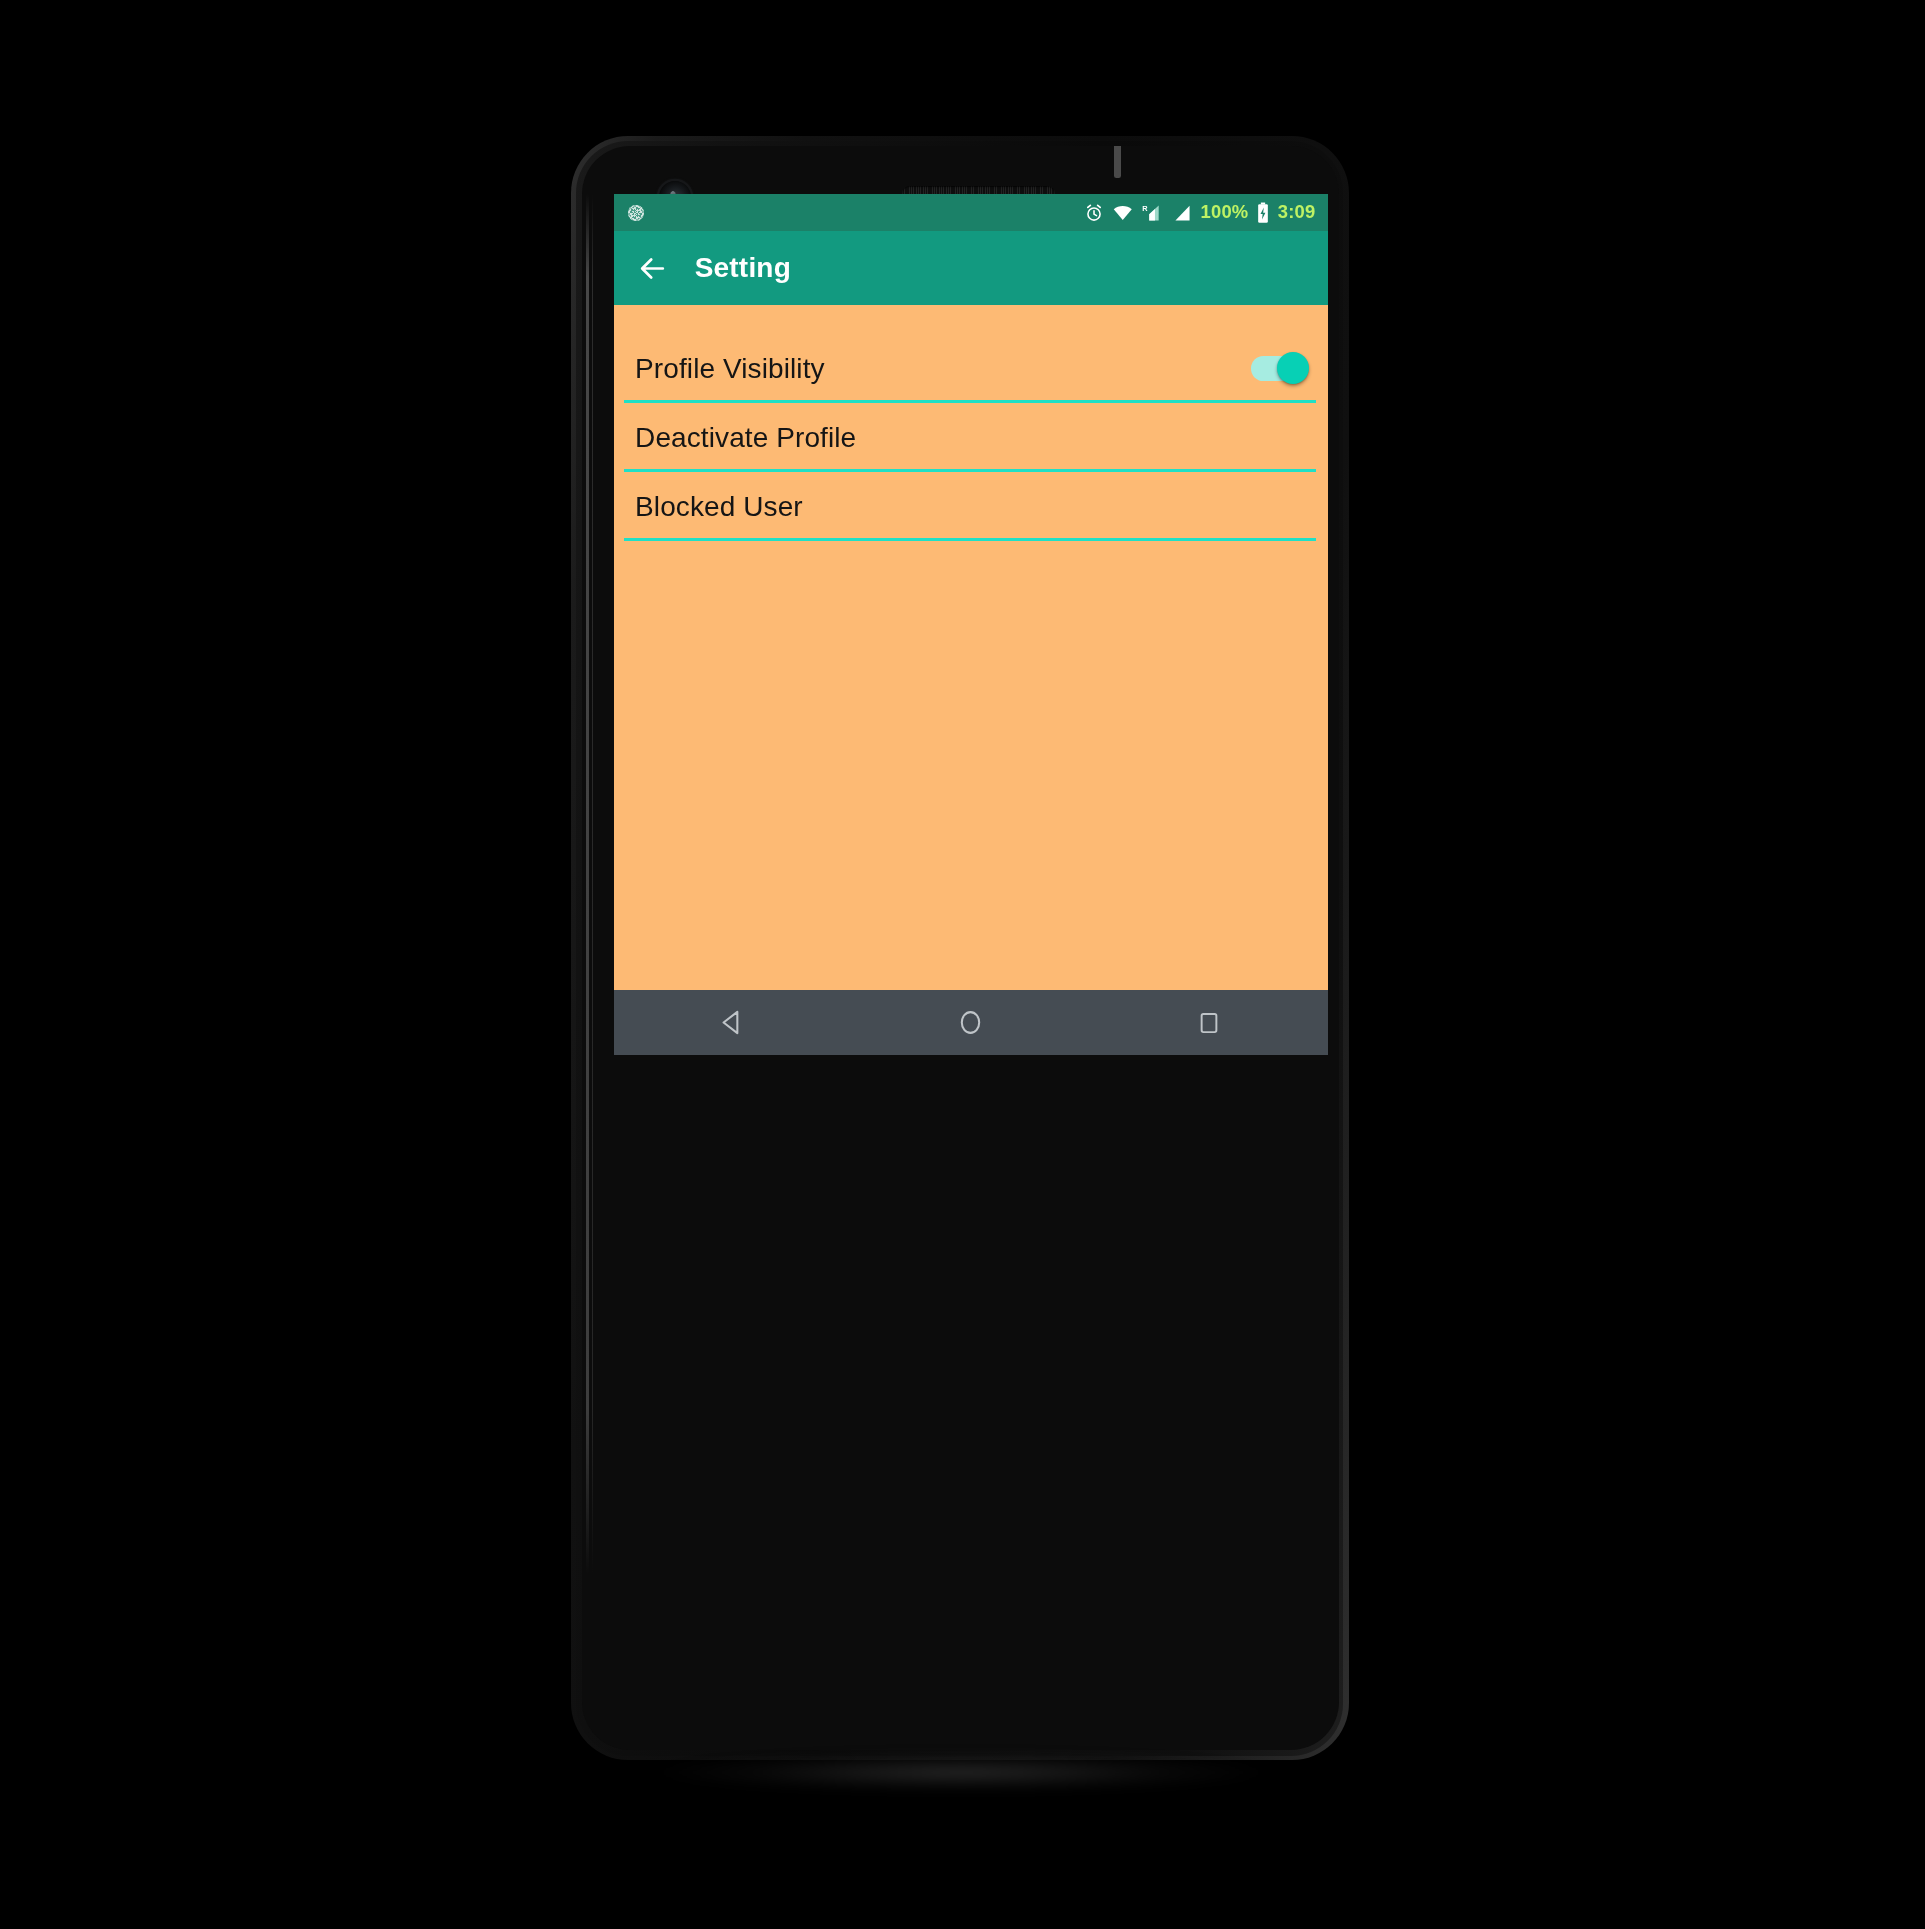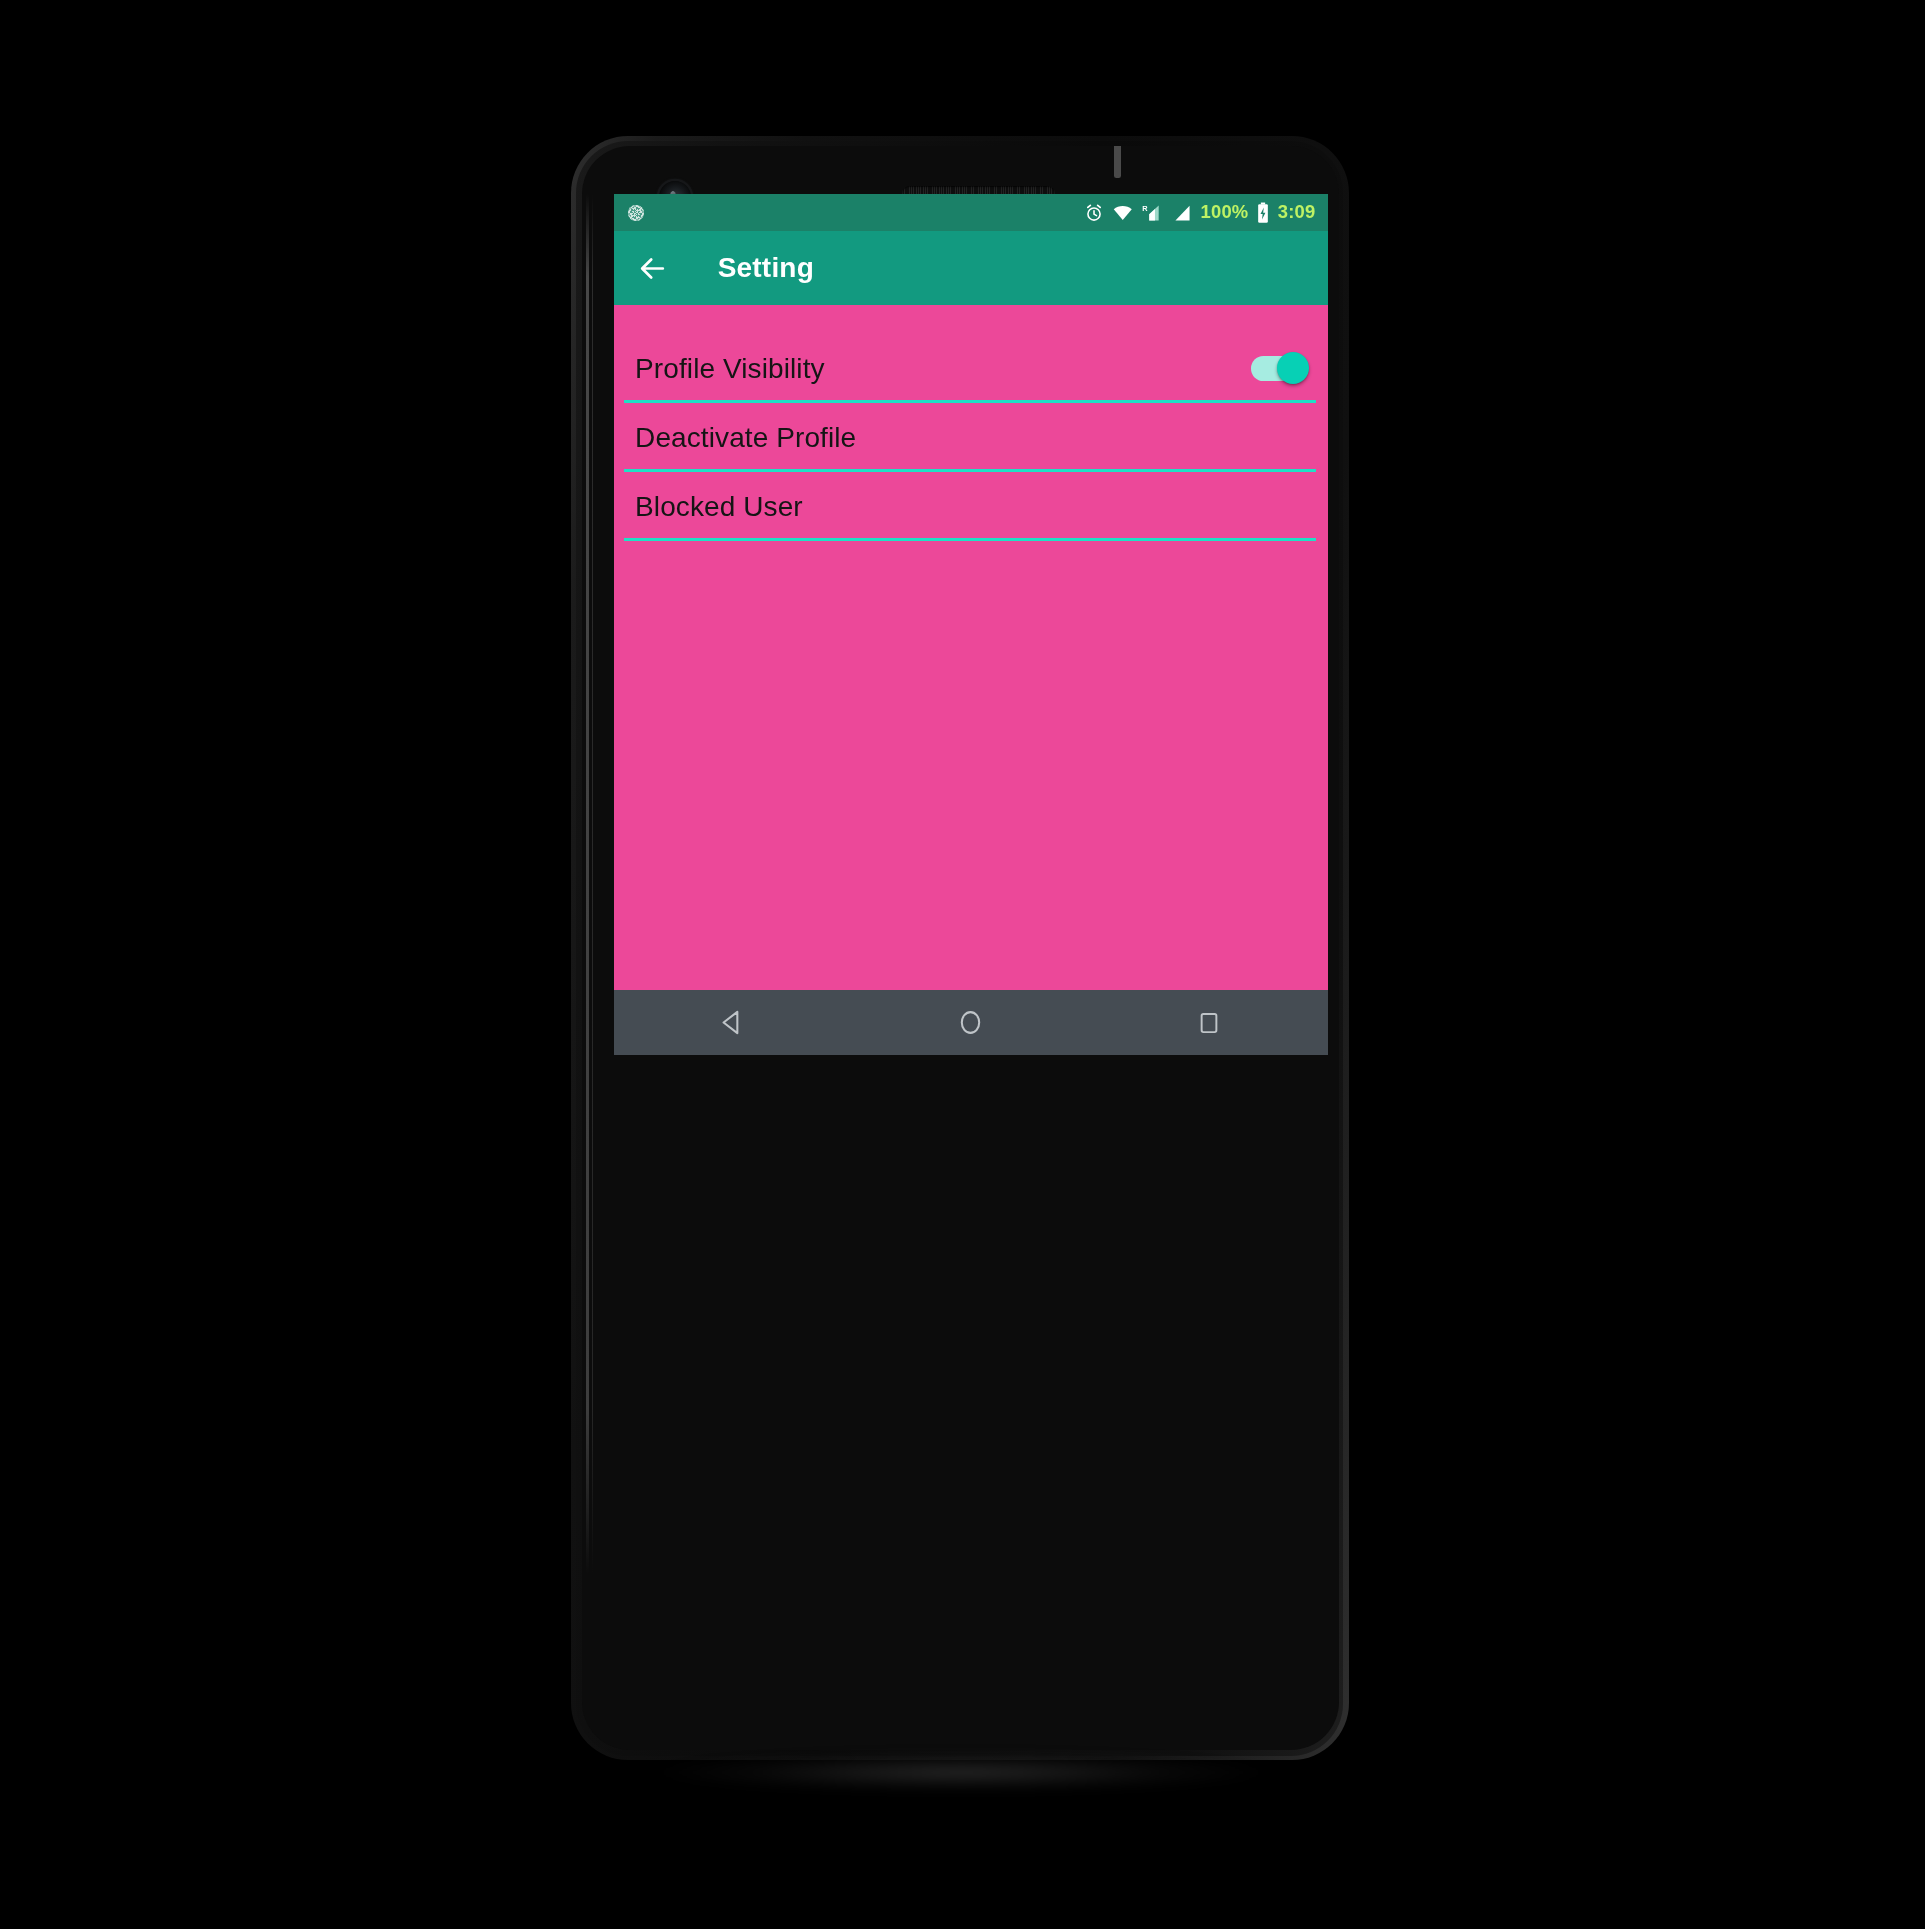--- a/index.html
+++ b/index.html
@@ -166,27 +166,27 @@
   }
   #back-button {
     width: 44px; height: 44px;
     display: flex; align-items: center; justify-content: center;
     cursor: pointer;
   }
   #toolbar-title {
     color: #ffffff;
     font-size: 28px;
     font-weight: bold;
-    margin-left: 43px;
+    margin-left: 20px;
     letter-spacing: 0.2px;
   }
 
   
   #settings-list {
-    background: #ec4899;
+    background: #fdba74;
     padding: 29px 10.7px 0 10.7px;
     box-sizing: border-box;
     height: calc(796px - 37px - 74px);
   }
   .setting-row {
     position: relative;
     height: 69px;
     display: flex;
     align-items: center;
     padding: 0 6.1px 0 10.7px;

